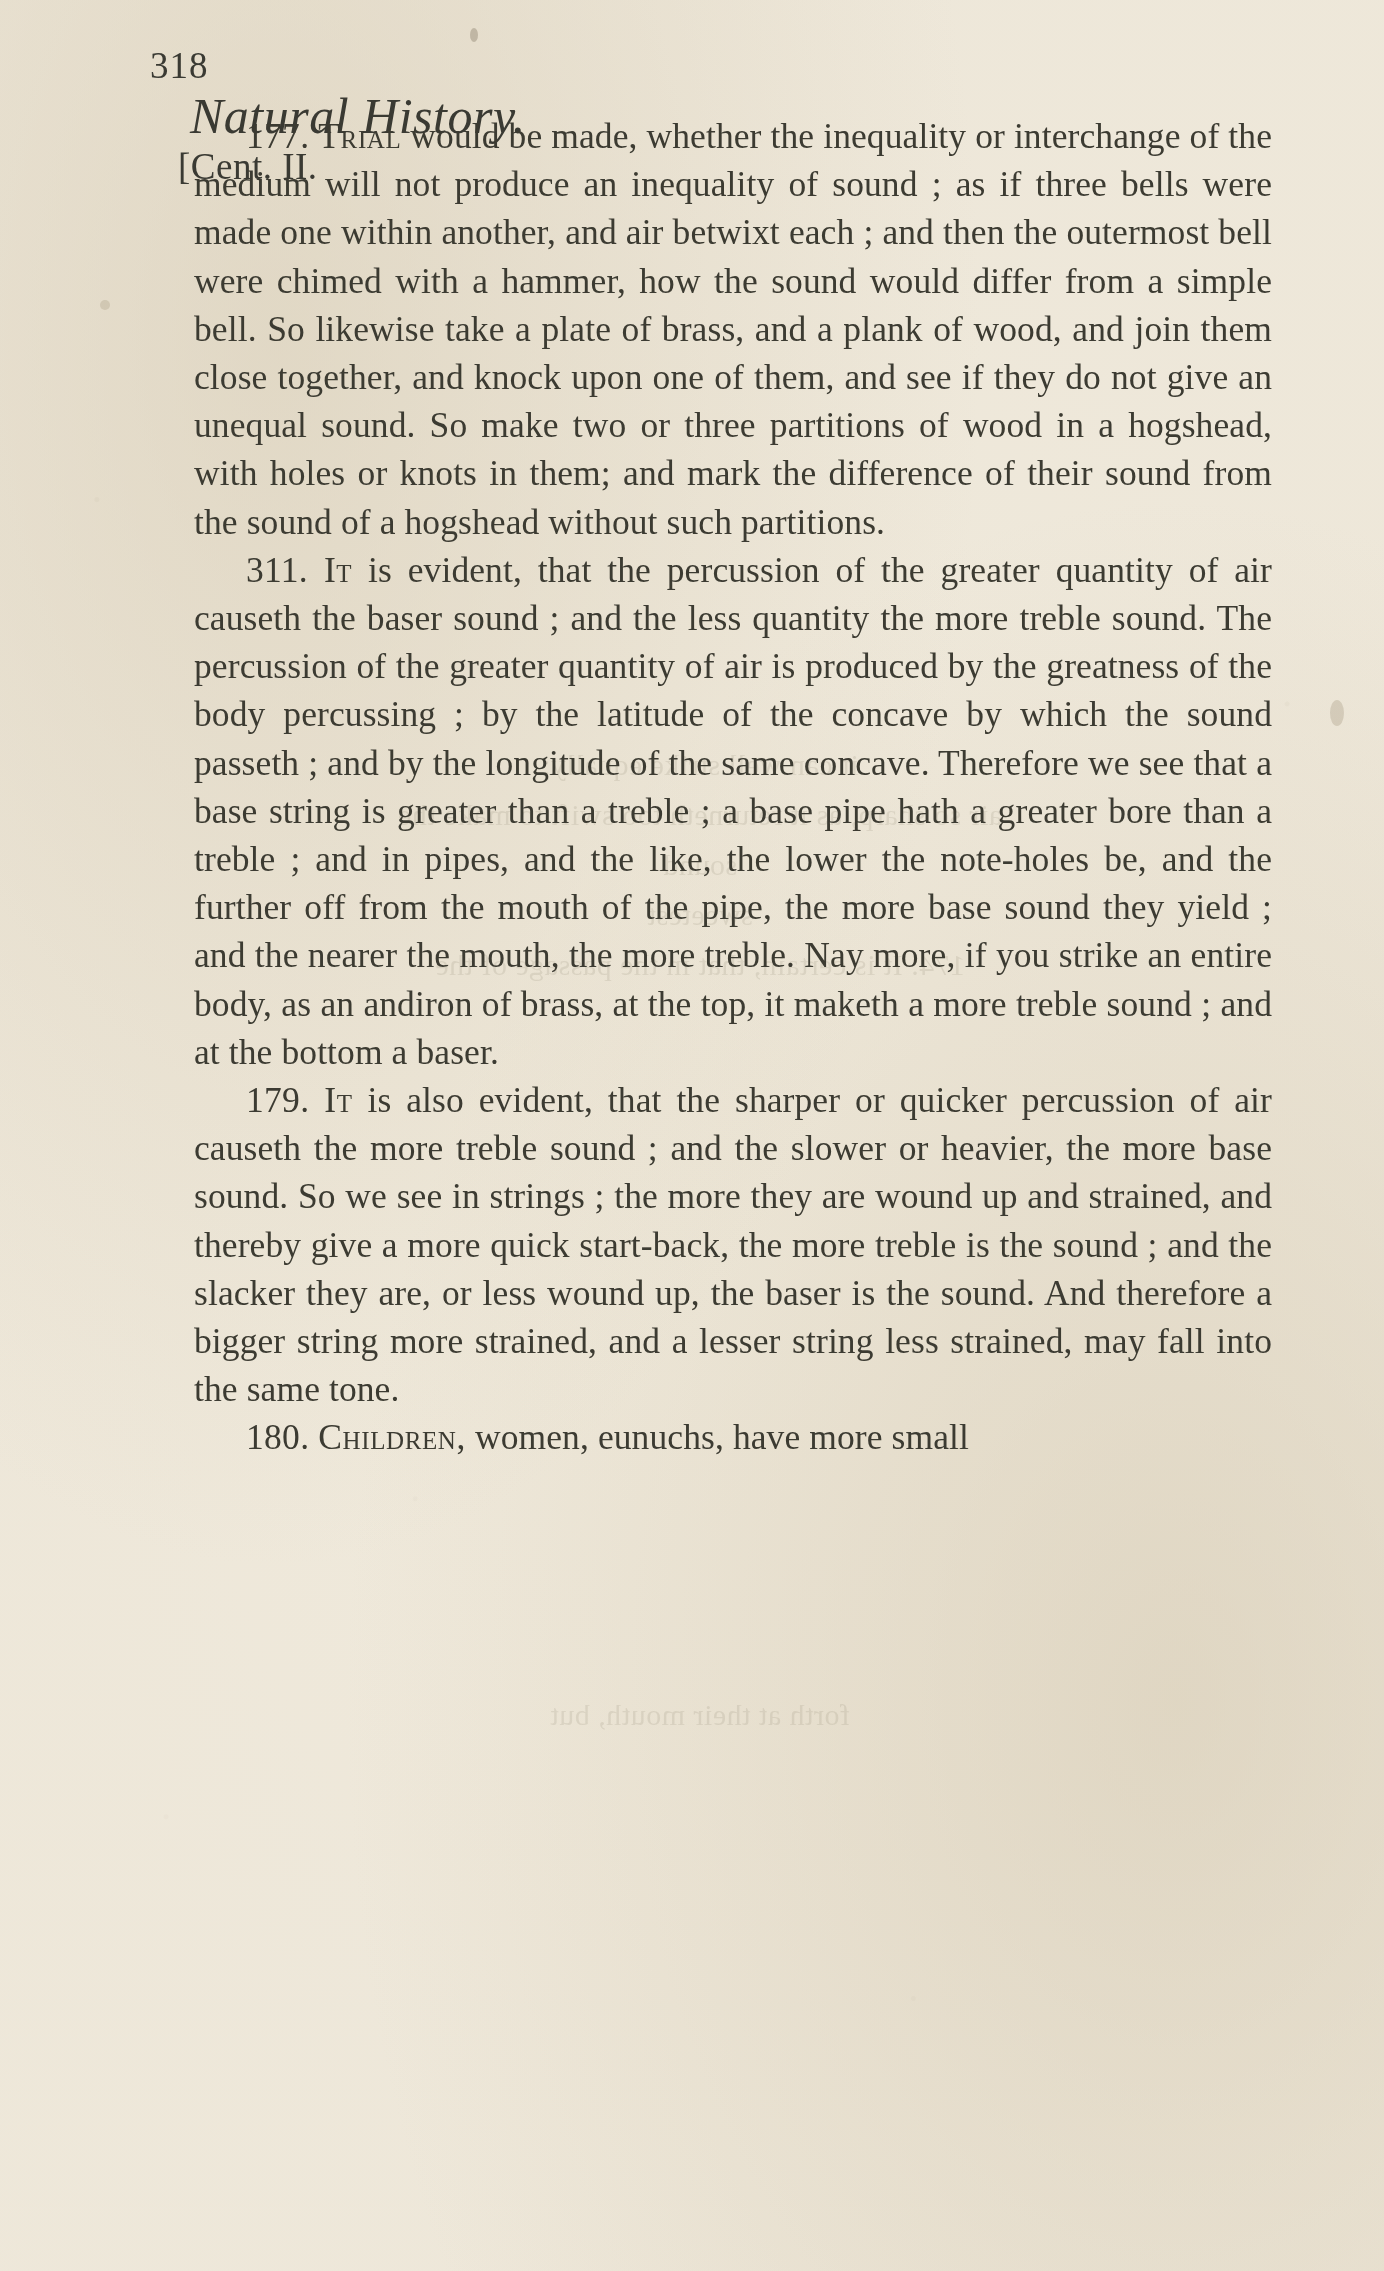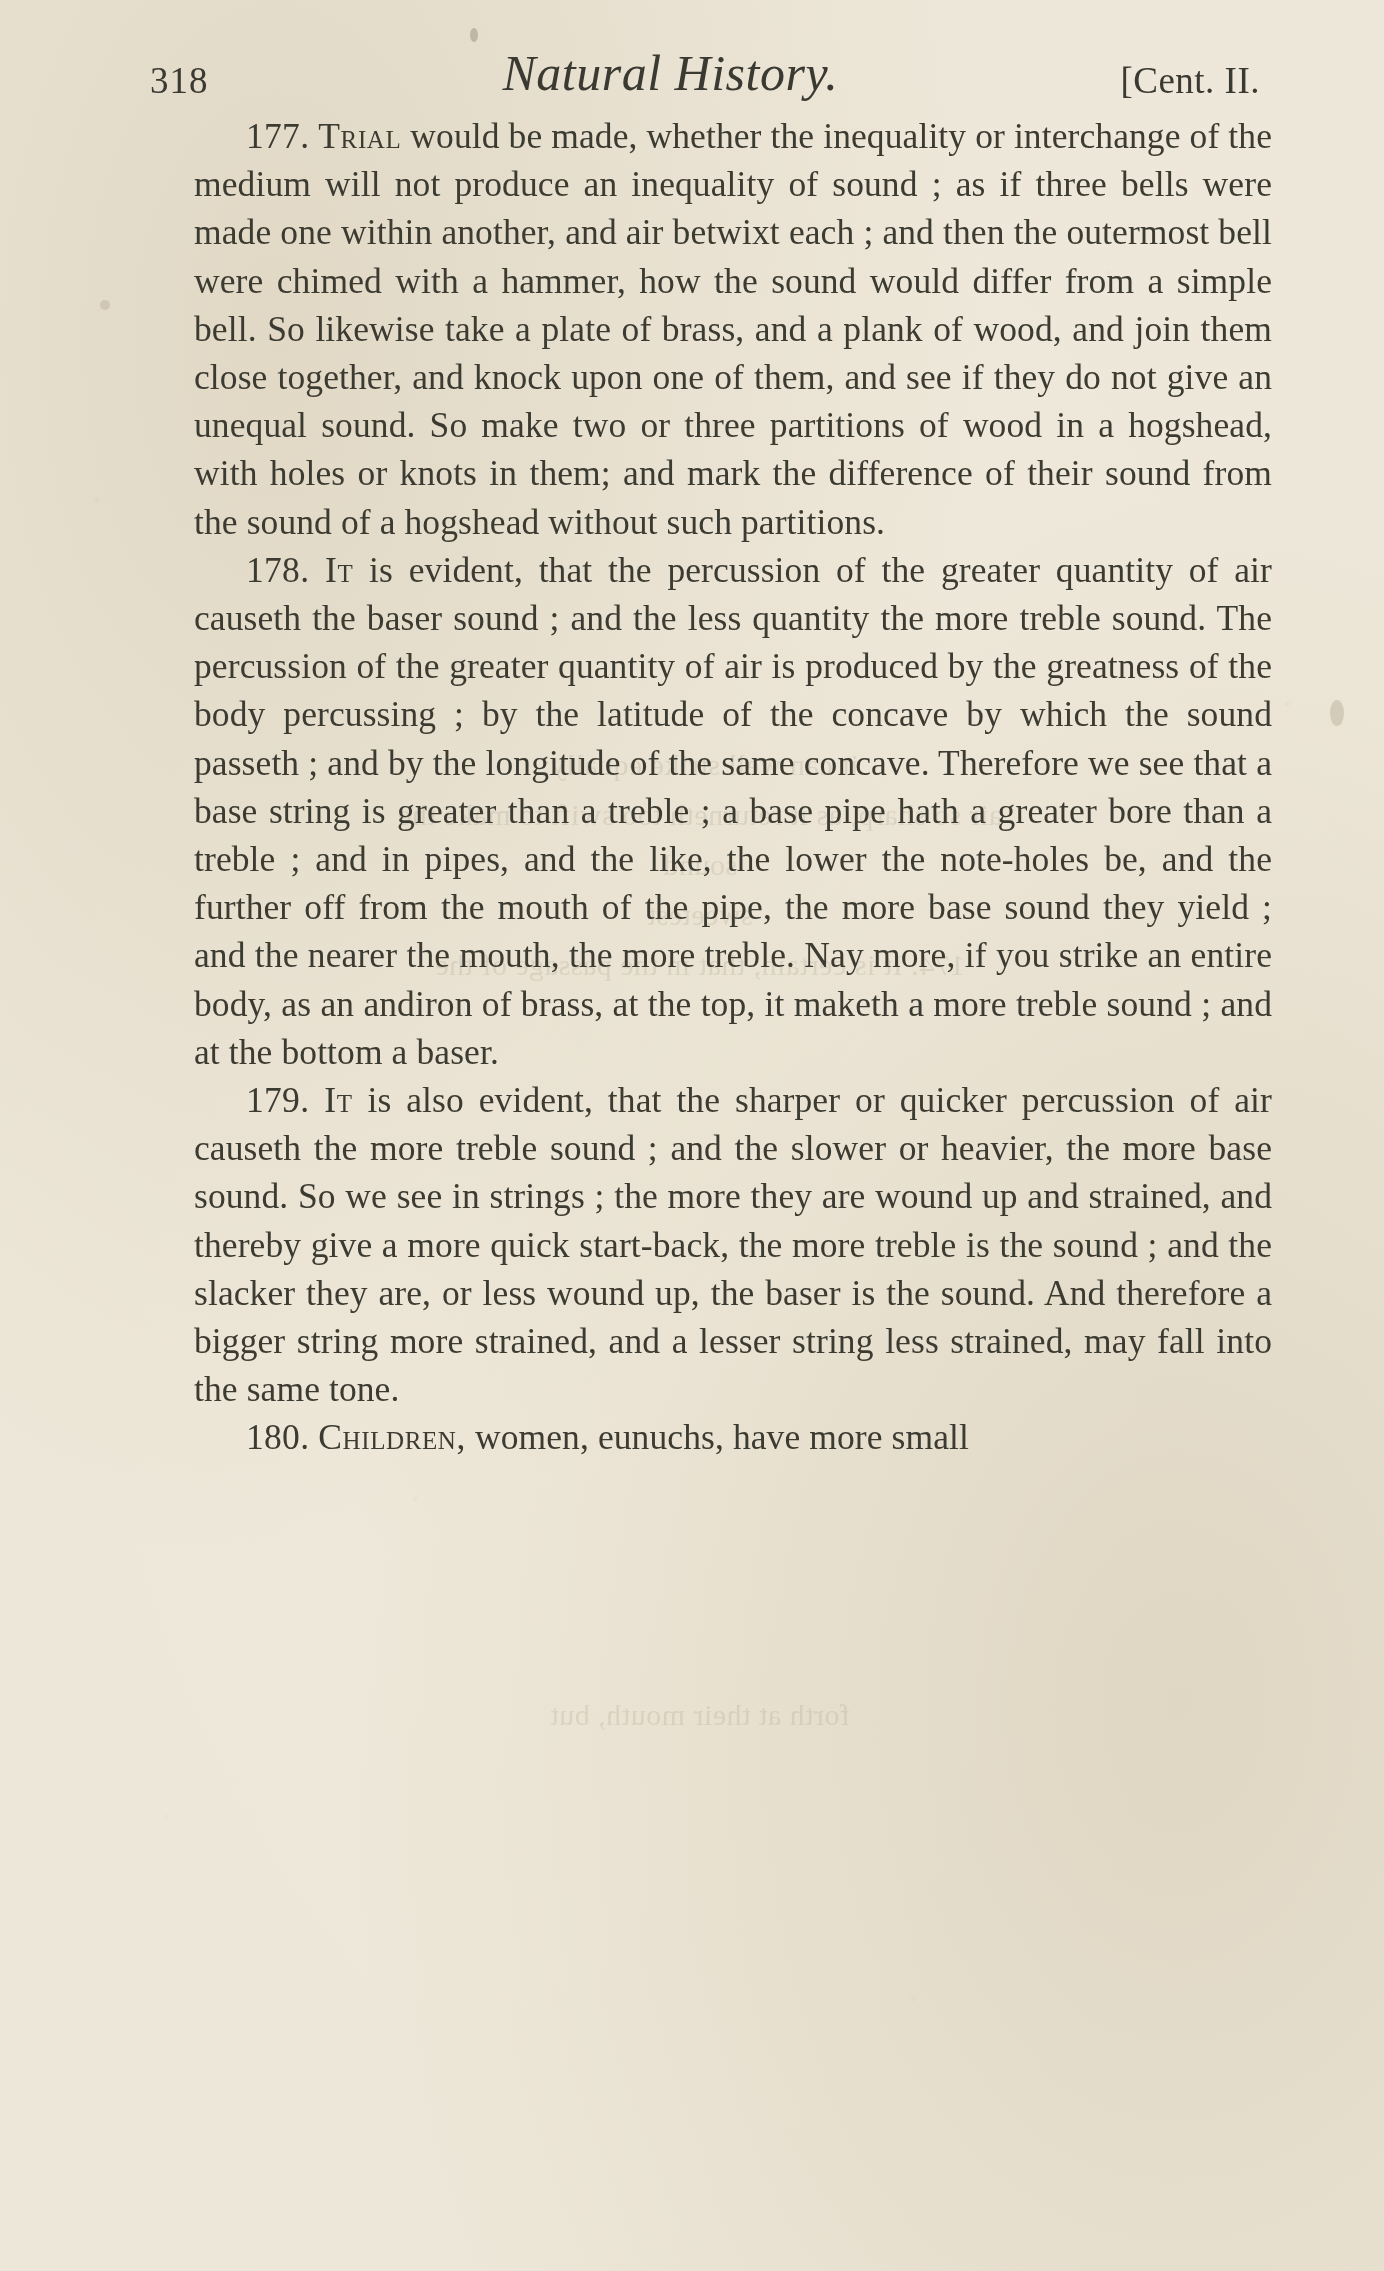--- a/index.html
+++ b/index.html
@@ -51,23 +51,24 @@
   .content {
     position: relative;
     padding: 0;
   }
   .header {
     position: absolute;
     top: 44px;
     left: 150px;
     width: 1110px;
     display: flex;
-    align-items: flex-end;
+    align-items: flex-start;
     justify-content: space-between;
     font-size: 37px;
+    flex-direction: column;
   }
   .folio {
     font-family: "Liberation Serif", serif;
     letter-spacing: 1px;
   }
   .running-title {
     font-style: italic;
     font-size: 50px;
     letter-spacing: 0.5px;
     margin-left: 40px;
@@ -143,21 +144,21 @@
 
   <div class="content body">
 
     <p class="para indent">
       <span class="num">177.</span>
       <span class="smallcaps">Trial</span><span> would be made, whether the inequality or interchange of the medium will not produce an inequality of sound ; as if three bells were made one within another, and air betwixt each ; and then the outermost bell were chimed with a hammer, how the sound would differ from a simple bell.  So likewise take a plate of brass, and a plank of wood, and join them close together, and knock upon one of them, and see if they do not give an unequal sound.  So make two or three partitions of wood in a hogshead, with holes or knots in them; and mark the difference of their sound from the sound of a hogshead without such partitions.</span>
     </p>
 
 
     <p class="para indent">
-      <span class="num">178.</span>
+      <span class="num">311.</span>
       <span class="smallcaps">It</span><span> is evident, that the percussion of the greater quantity of air causeth the baser sound ; and the less quantity the more treble sound.   The percussion of the greater quantity of air is produced by the greatness of the body percussing ; by the latitude of the concave by which the sound passeth ; and by the longitude of the same concave.   Therefore we see that a base string is greater than a treble ; a base pipe hath a greater bore than a treble ; and in pipes, and the like, the lower the note-holes be, and the further off from the mouth of the pipe, the more base sound they yield ; and the nearer the mouth, the more treble. Nay more, if you strike an entire body, as an andiron of brass, at the top, it maketh a more treble sound ; and at the bottom a baser.</span>
     </p>
 
     <p class="para indent">
       <span class="num">179.</span>
       <span class="smallcaps">It</span><span> is also evident, that the sharper or quicker percussion of air causeth the more treble sound ; and the slower or heavier, the more base sound.   So we see in strings ; the more they are wound up and strained, and thereby give a more quick start-back, the more treble is the sound ; and the slacker they are, or less wound up, the baser is the sound.   And therefore a bigger string more strained, and a lesser string less strained, may fall into the same tone.</span>
     </p>
 
     <p class="para indent">
       <span class="num">180.</span>

